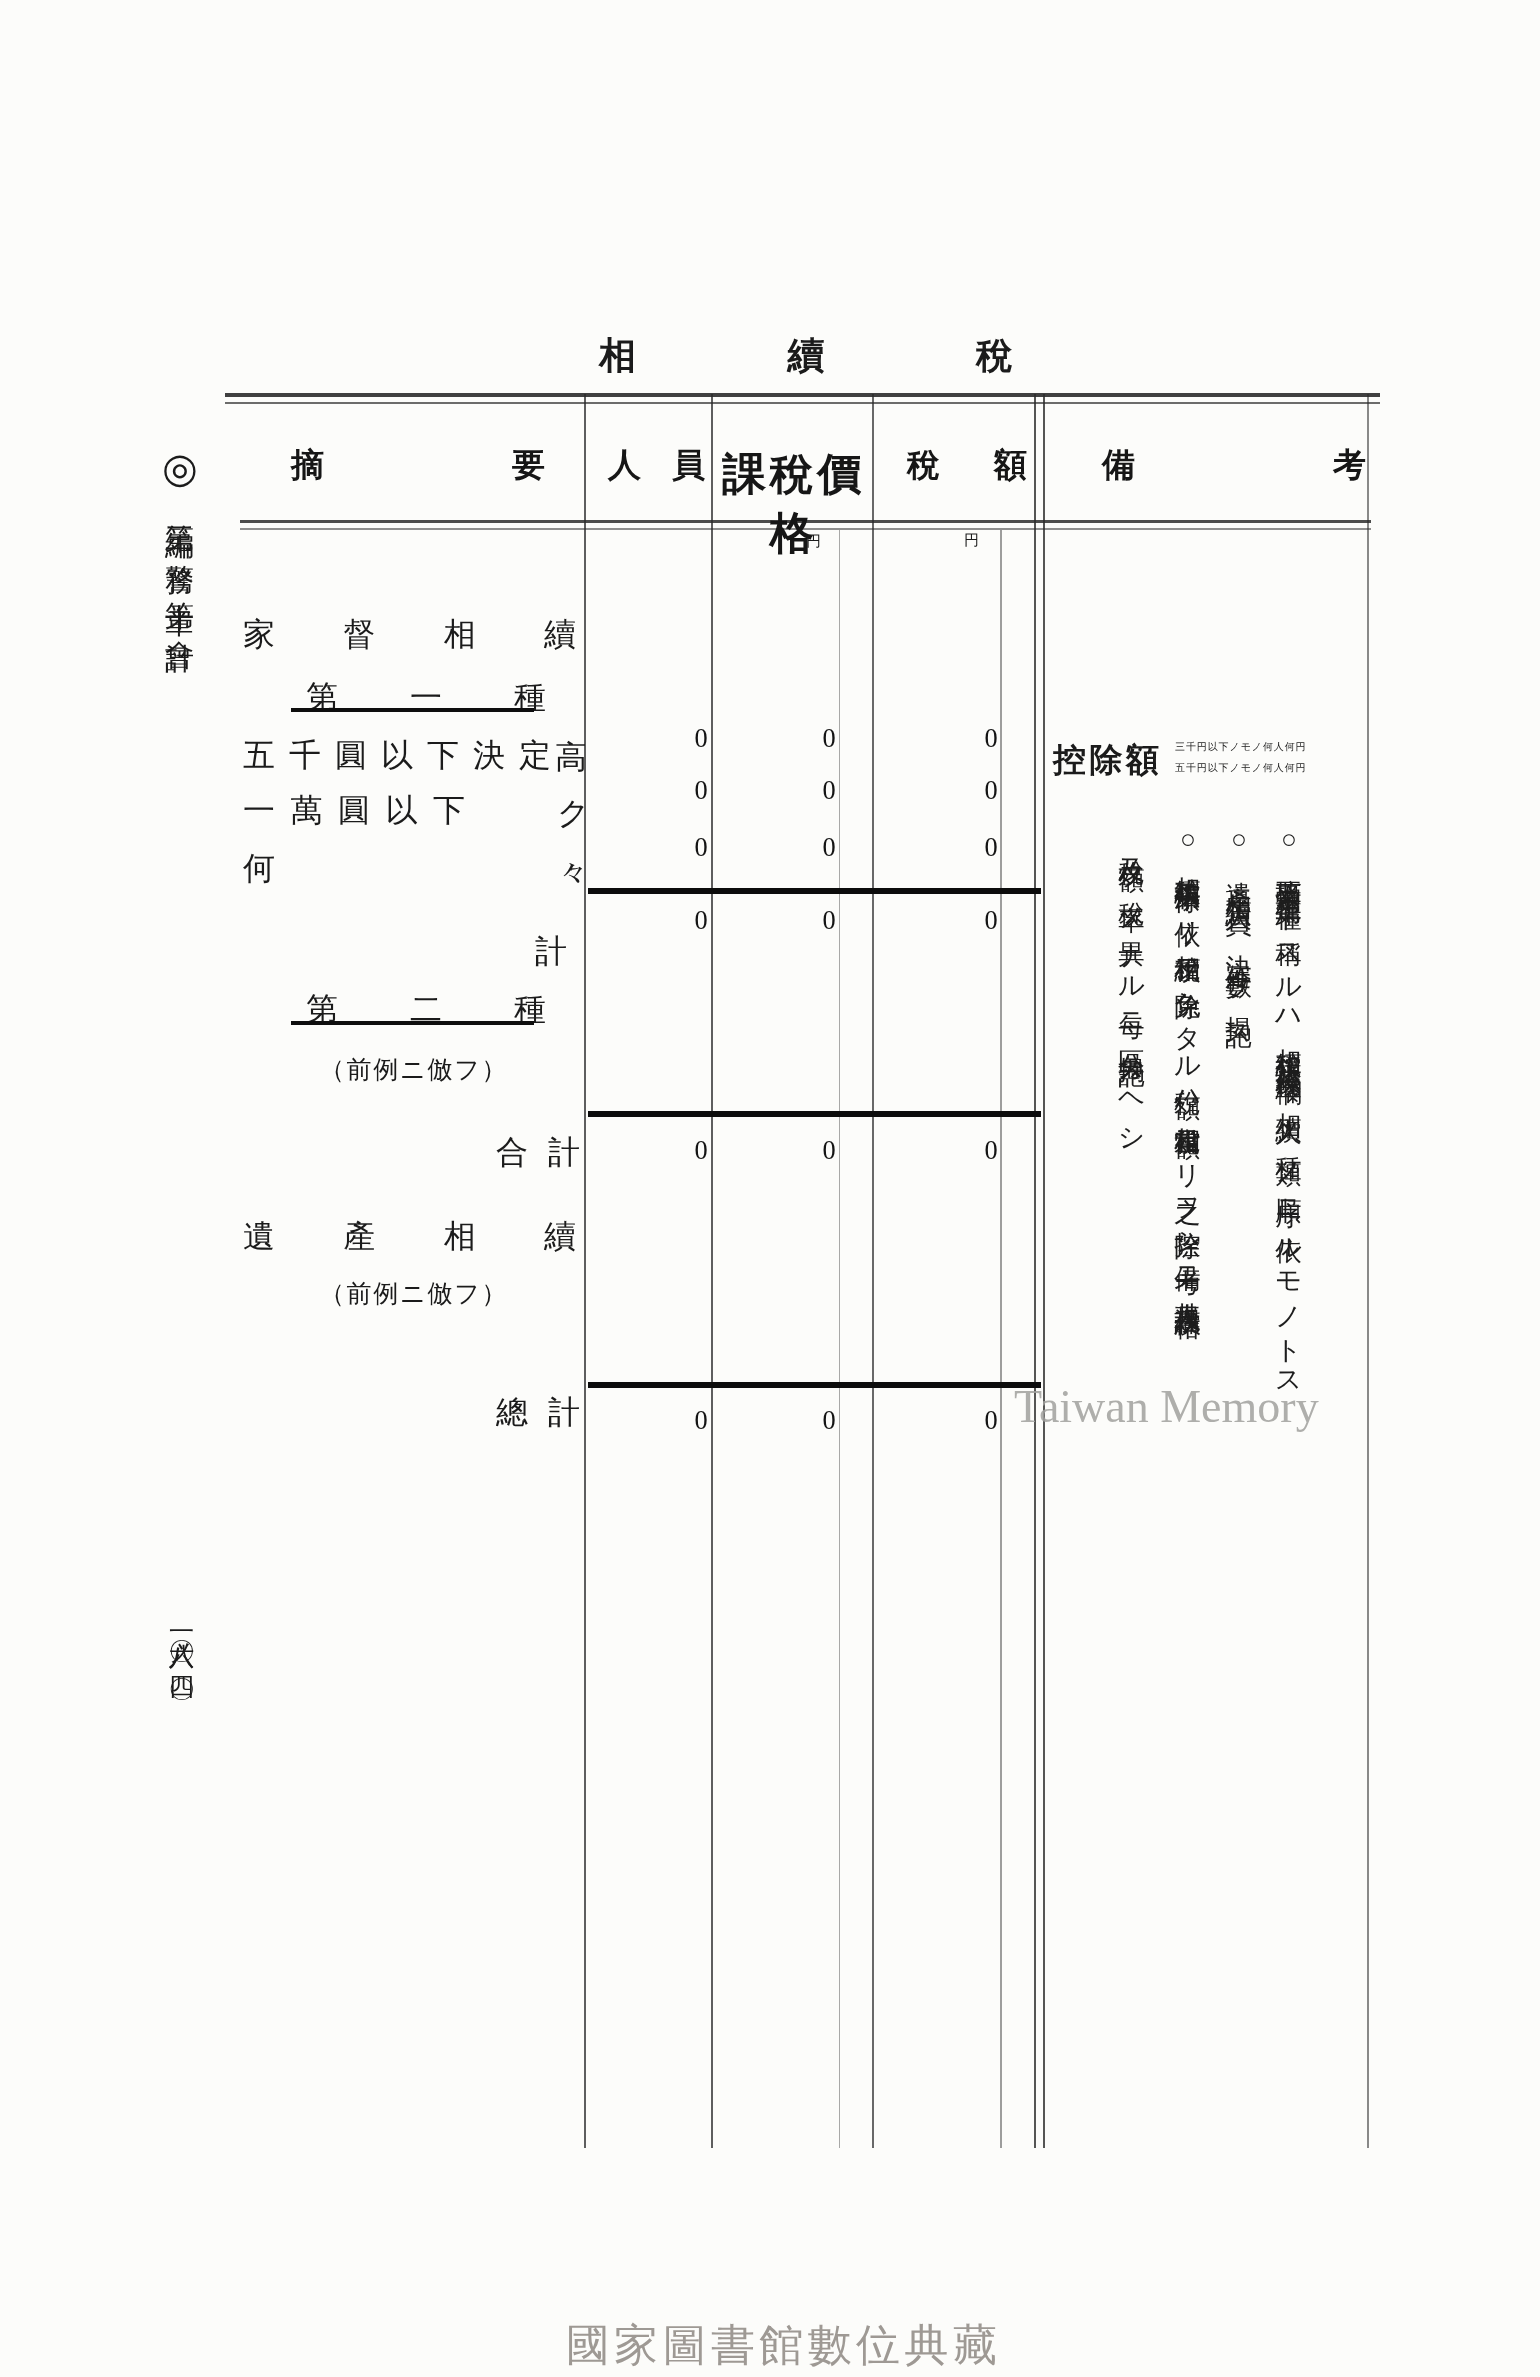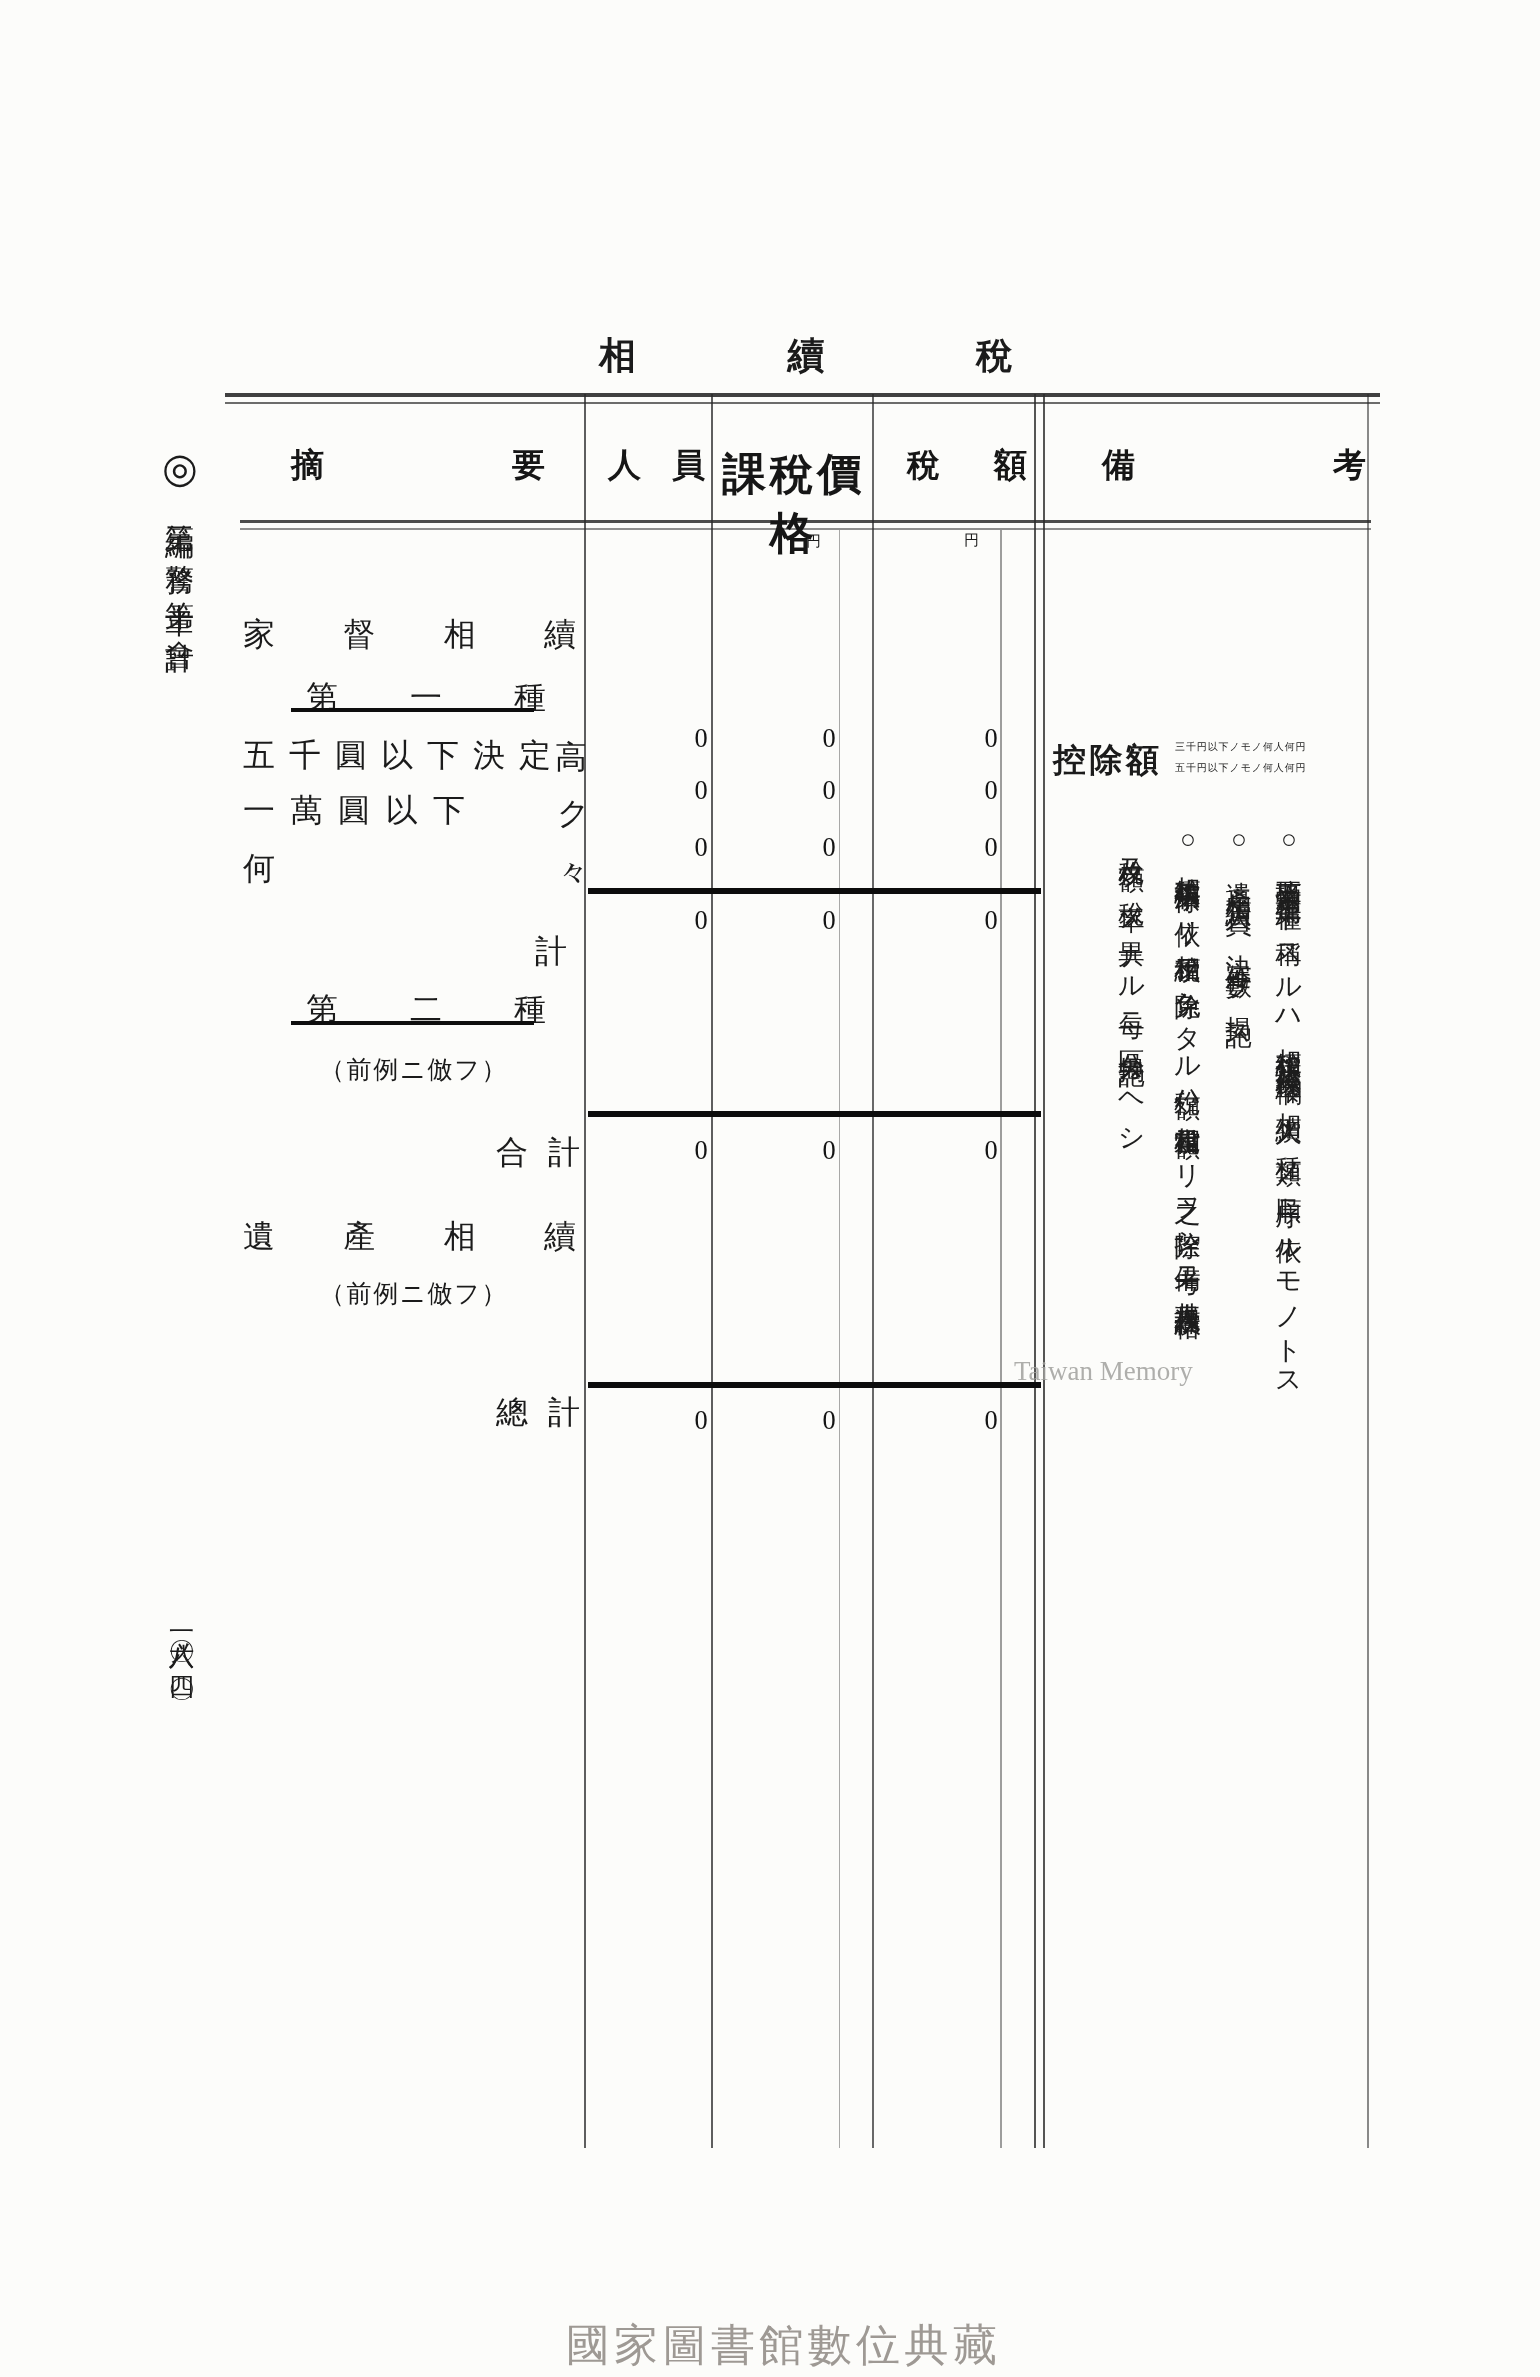--- a/index.html
+++ b/index.html
@@ -12,21 +12,21 @@
   .vline{position:absolute;background:#2a2a2a;}
   .thick{position:absolute;background:#0c0c0c;}
   .zero{position:absolute;width:30px;text-align:center;font-size:26.4px;color:#141414;}
   .celltext{font-size:32px;letter-spacing:0;}
   .hdr{font-size:33px;font-weight:bold;color:#161616;}
   .underline{position:absolute;background:#0e0e0e;height:4.4px;}
   .note-col{position:absolute;writing-mode:vertical-rl;text-orientation:upright;
             font-size:26.4px;color:#1d1d1d;line-height:1.25;}
   .smallnote{font-size:10px;line-height:18.5px;letter-spacing:0.9px;color:#222;}
   .watermark-cjk{font-size:113px;font-weight:bold;color:#9a9a97;opacity:.78;letter-spacing:-5.3px;}
-  .watermark-en{font-size:27px;color:#a1a19e;opacity:.85;}
+  .watermark-en{font-size:46px;color:#a1a19e;opacity:.85;margin-top:24px;}
   .footer{font-size:44px;letter-spacing:4.4px;color:#9e9994;text-align:center;}
 </style>
 </head>
 <body>
 
 <div class="page">
 
   <div class="abs spread" style="left:599px;top:331px;width:414px;font-size:37px;font-weight:bold;">
       <span>相</span>
       <span>續</span>

